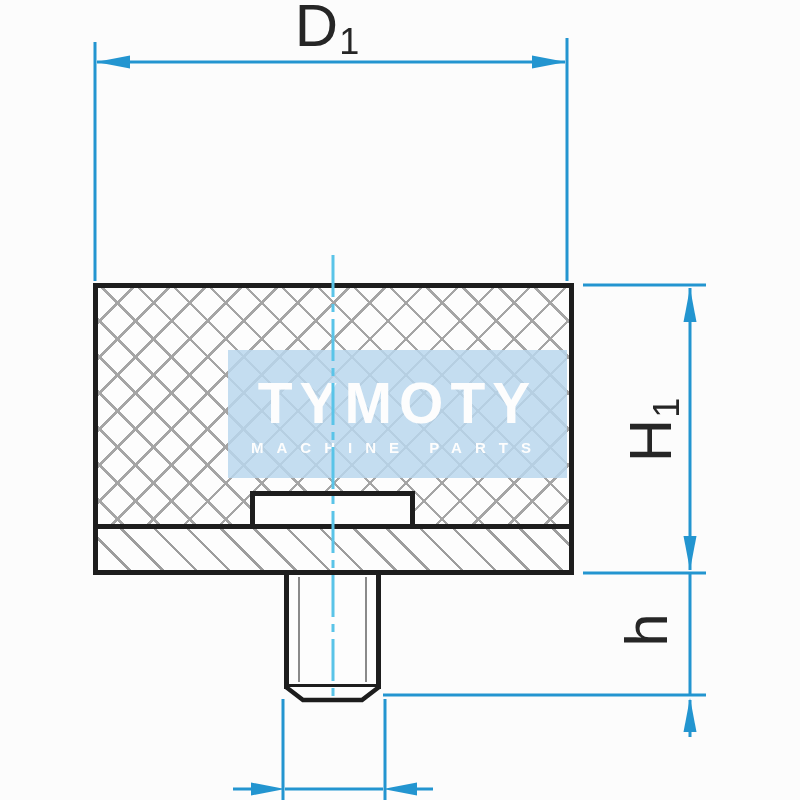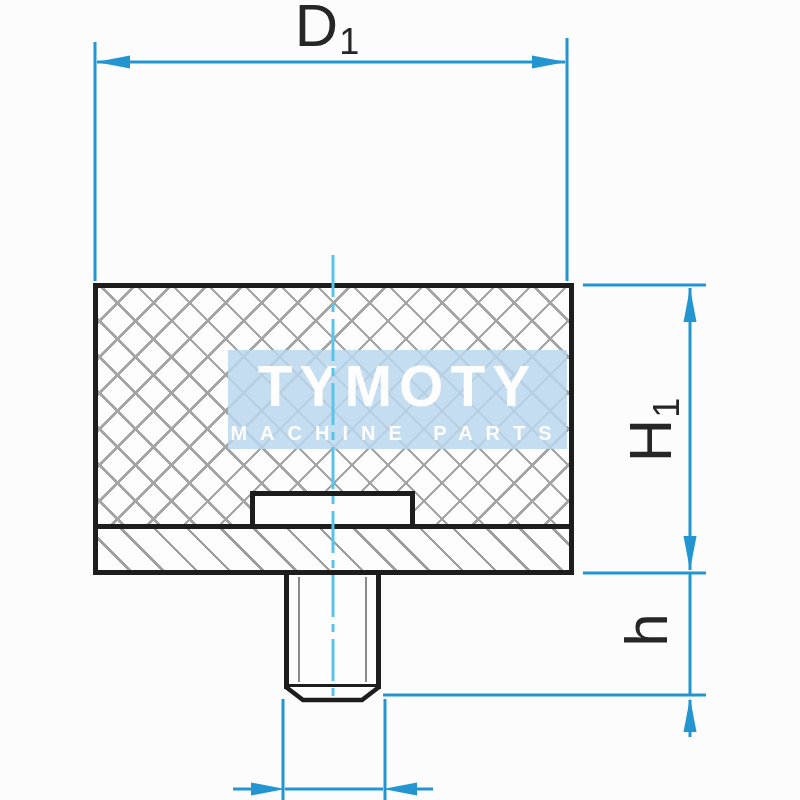--- a/index.html
+++ b/index.html
@@ -28,30 +28,30 @@
   #separation-line {
     position:absolute; left:-5px; top:236px; width:481px; height:5px; background:#1d1d1d;
   }
   #recess {
     position:absolute; left:152px; top:203px; width:165px; height:33px;
     box-sizing:border-box; background:#fdfdfd;
     border:5px solid #1d1d1d; border-bottom:none;
   }
   
   #watermark {
-    position:absolute; left:130px; top:62px; width:339px; height:99px;
+    position:absolute; left:130px; top:62px; width:339px; height:128px;
     background:rgba(185,215,237,0.84);
     display:flex; flex-direction:column; align-items:center; justify-content:center;
   }
   #watermark .brand {
     color:#fdfdfd; font-weight:bold; font-size:57px; letter-spacing:7px;
     line-height:1; margin-top:2px; white-space:nowrap;
   }
   #watermark .tagline {
-    color:#fdfdfd; font-weight:bold; font-size:20px; letter-spacing:13px;
+    color:#fdfdfd; font-weight:bold; font-size:15px; letter-spacing:13px;
     line-height:1; margin-top:8px; white-space:nowrap;
   }
   
   #stud {
     position:absolute; left:284px; top:575px; width:97px; height:114px;
     box-sizing:border-box; background:#fdfdfd;
     border:5px solid #1d1d1d; border-top:none;
   }
   .thread-line { position:absolute; top:2px; bottom:2px; width:2px; background:#8a8a8a; }
   #thread-left  { left:9px; }

